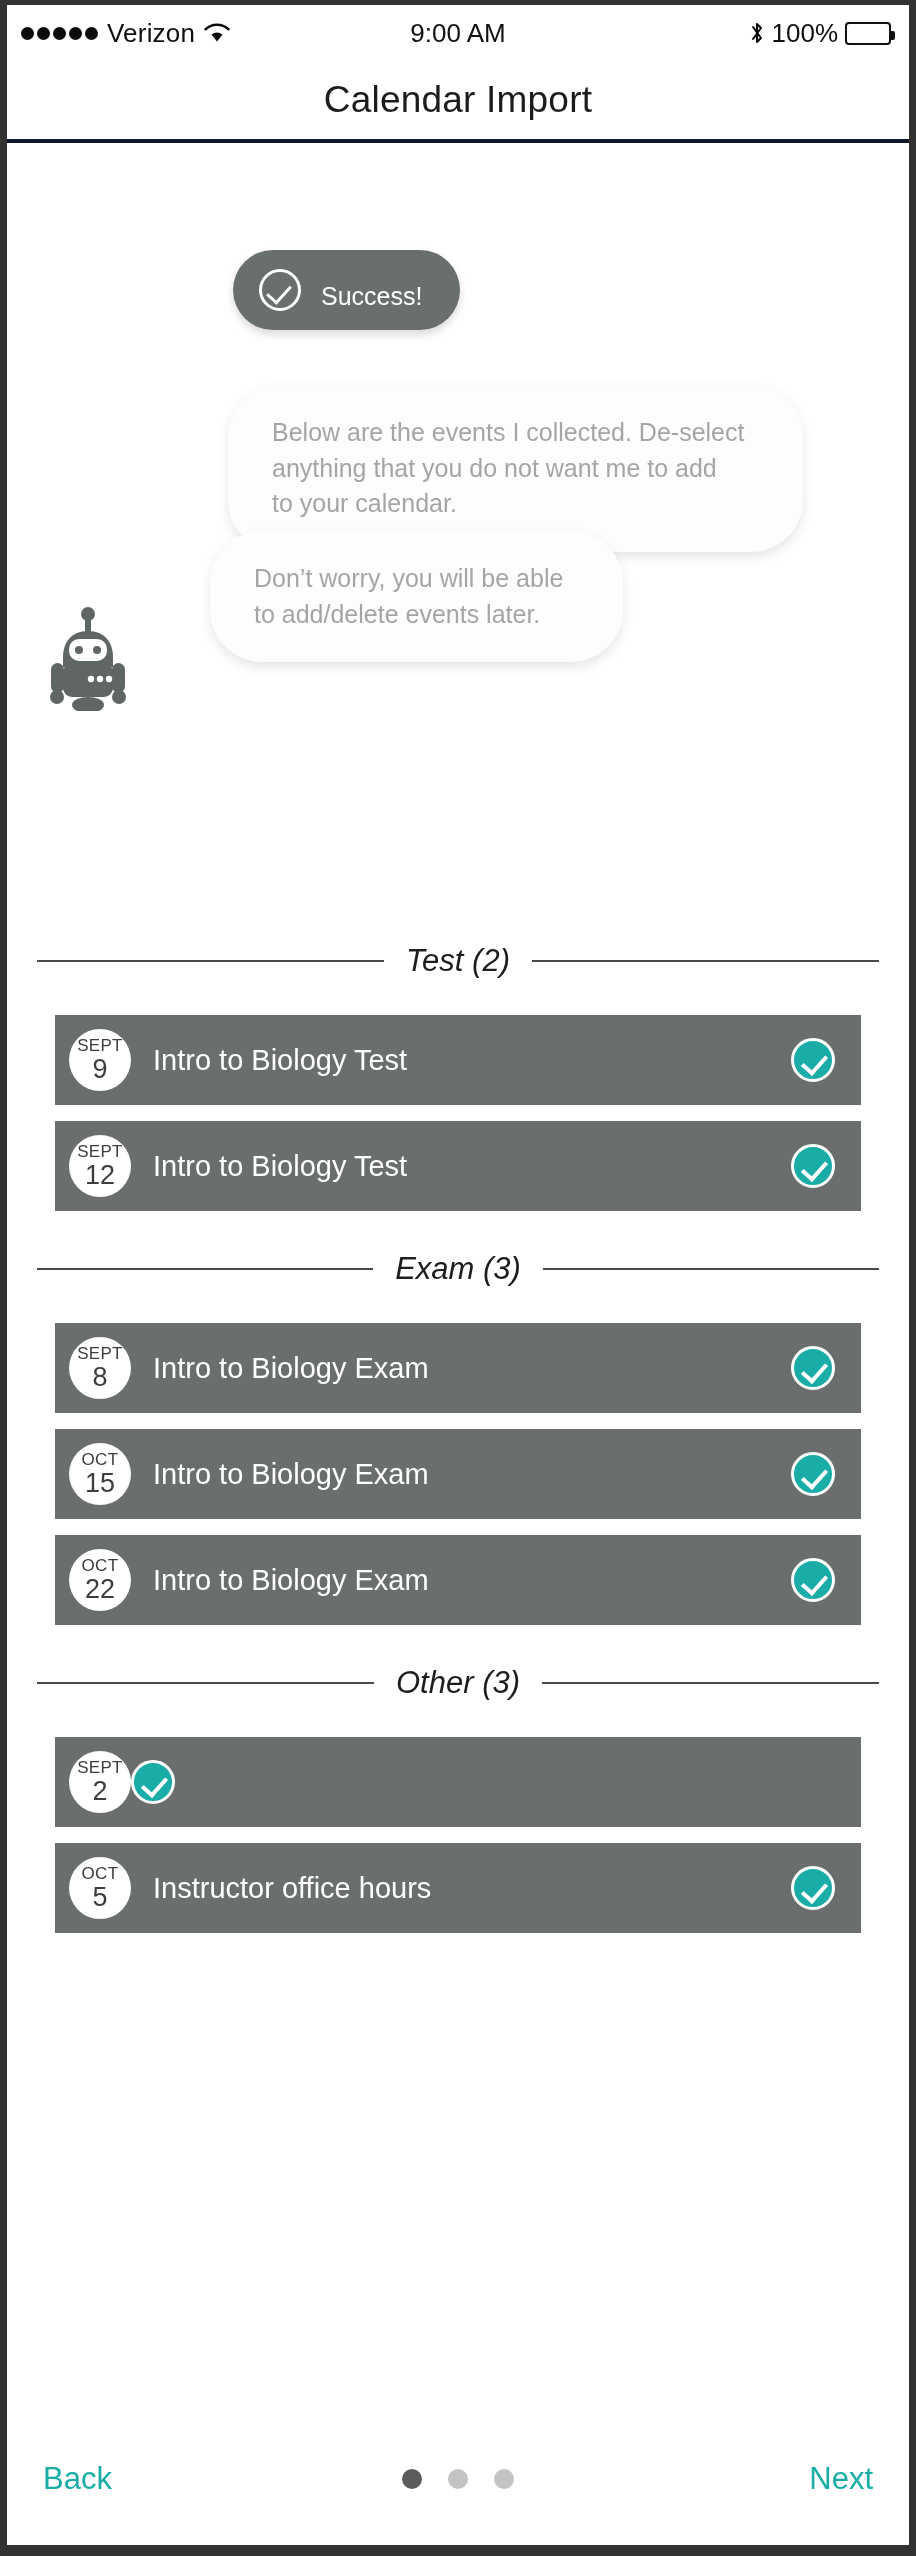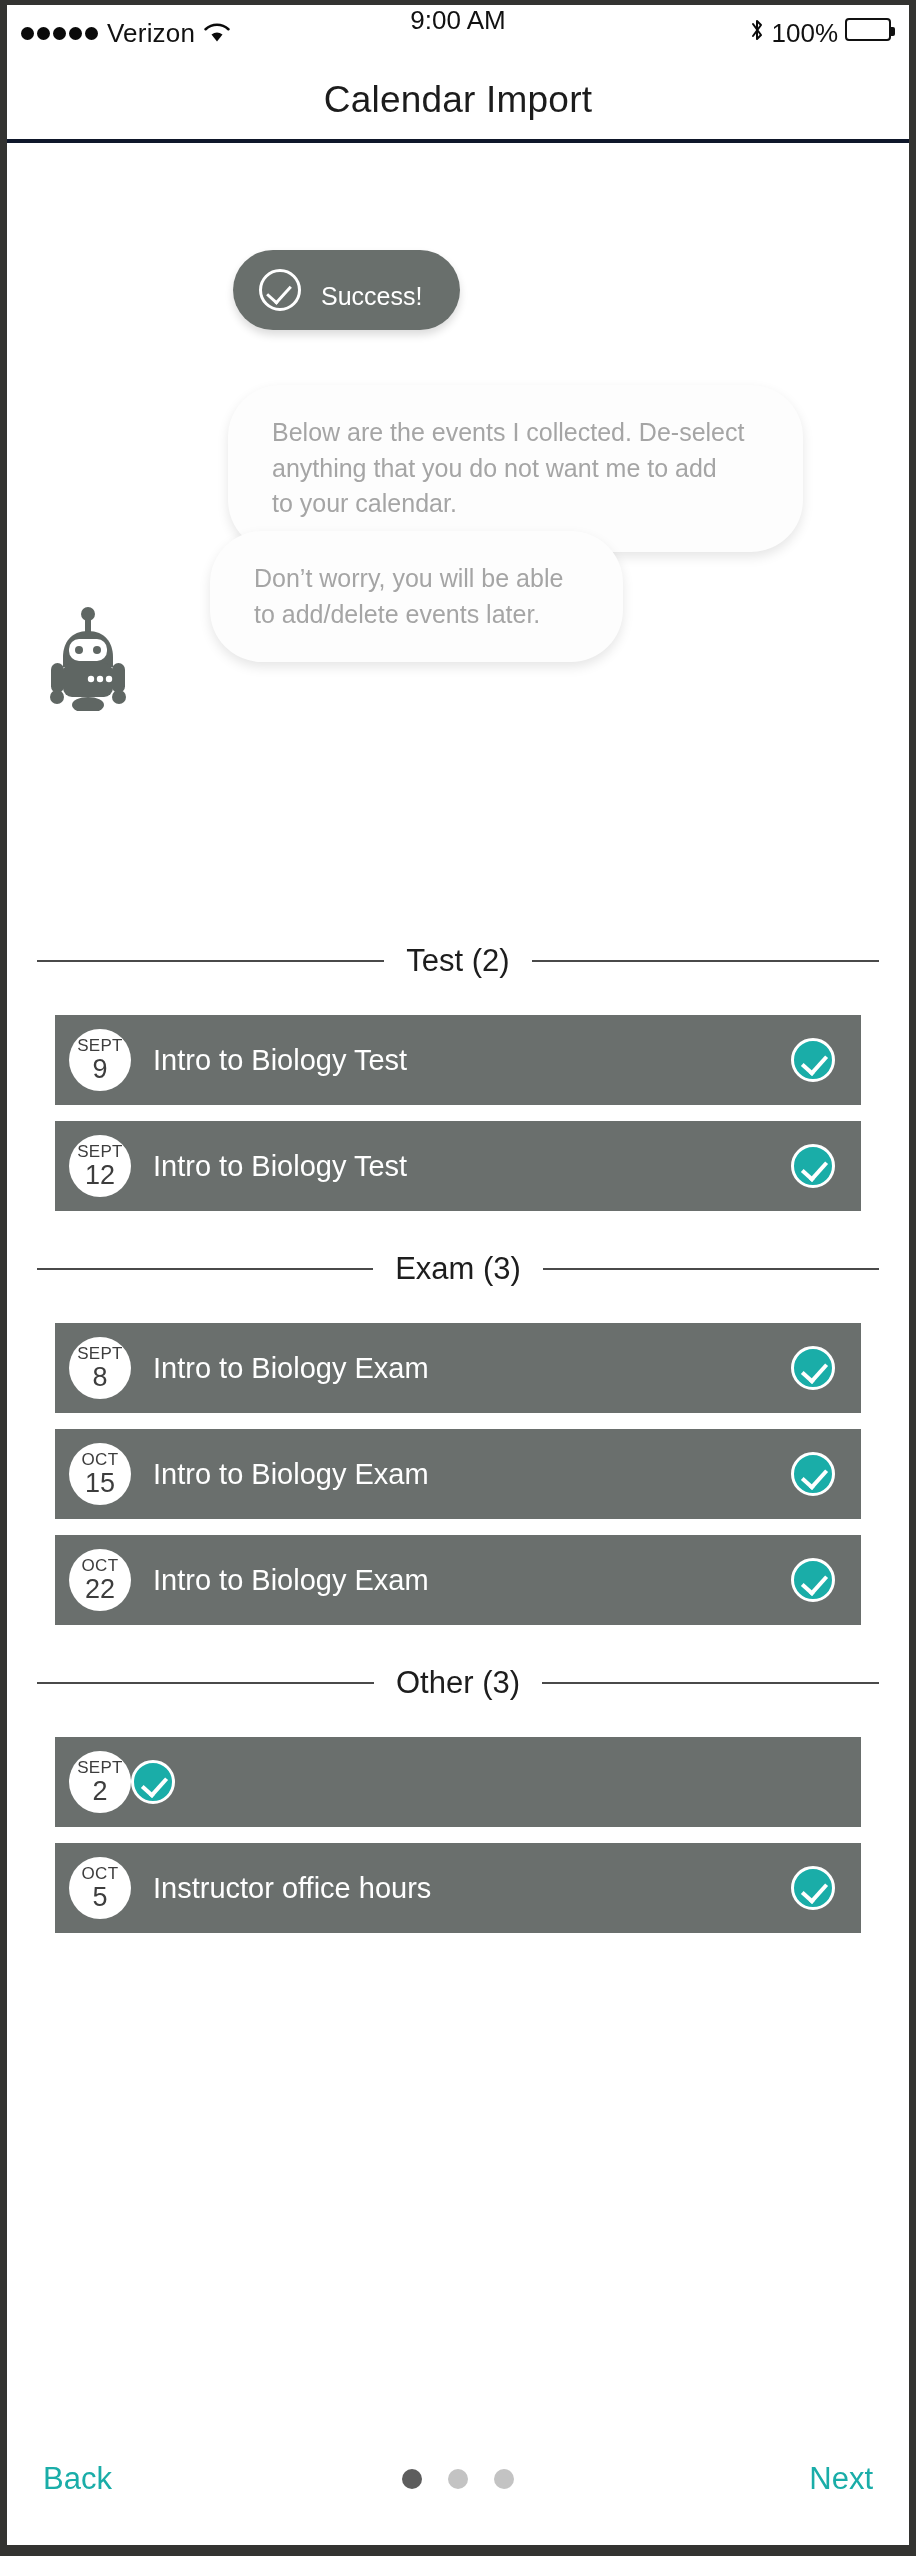--- a/index.html
+++ b/index.html
@@ -37,26 +37,26 @@
   .sig-dots { display: flex; gap: 3px; align-items: center; }
   .sig-dot {
     width: 13px; height: 13px; border-radius: 50%;
     background: #0a0a0a; display: block;
   }
   .carrier { font-size: 26px; letter-spacing: 0.2px; color: #111; }
   .wifi-icon { display: inline-block; width: 26px; height: 20px; position: relative; }
   .wifi-icon svg { display: block; }
   .status-center {
     position: absolute; left: 0; right: 0; top: 0; height: 56px;
-    display: flex; align-items: flex-start; justify-content: center;
+    display: flex; align-items: center; justify-content: center;
     pointer-events: none;
   }
   .clock { font-size: 26px; color: #111; }
   .status-right {
-    margin-left: auto; display: flex; align-items: flex-start; gap: 7px;
+    margin-left: auto; display: flex; align-items: center; gap: 7px;
   }
   .bt-icon { width: 16px; height: 24px; }
   .battery-pct { font-size: 26px; color: #111; }
   .battery {
     width: 46px; height: 23px; border: 2px solid #111; border-radius: 4px;
     position: relative; padding: 2px; background: #fff;
   }
   .battery .fill { width: 100%; height: 100%; background: #111; border-radius: 1px; }
   .battery:after {
     content: ""; position: absolute; right: -6px; top: 7px;
@@ -119,20 +119,21 @@
   }
   .bubble-1 { left: 221px; top: 242px; width: 575px; }
   .bubble-2 { left: 203px; top: 388px; width: 413px; }
 
   
   .section-header {
     display: flex; align-items: center;
     margin: 0 30px;
     gap: 22px;
     height: 48px;
+    font-style: italic;
   }
   .section-header .rule {
     flex: 1 1 auto; height: 2px; background: #4a4a4a;
   }
   .section-header .label {
     font-size: 31px; color: #1d1d1d; white-space: nowrap;
   }
 
   .event-list { margin-top: 30px; }
   .event-row {

